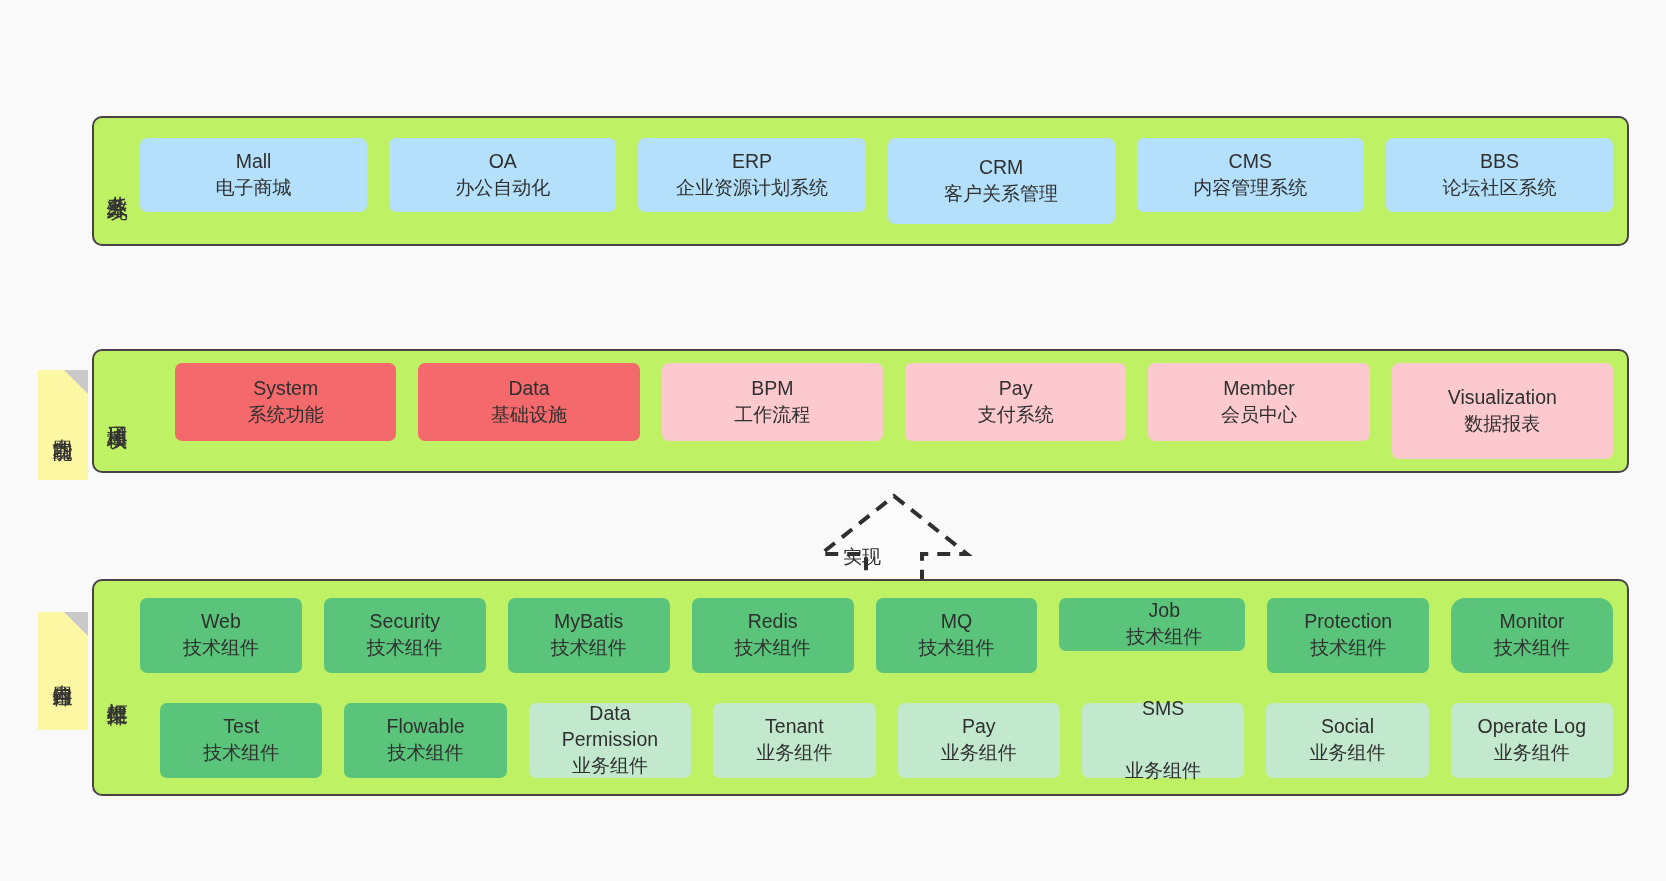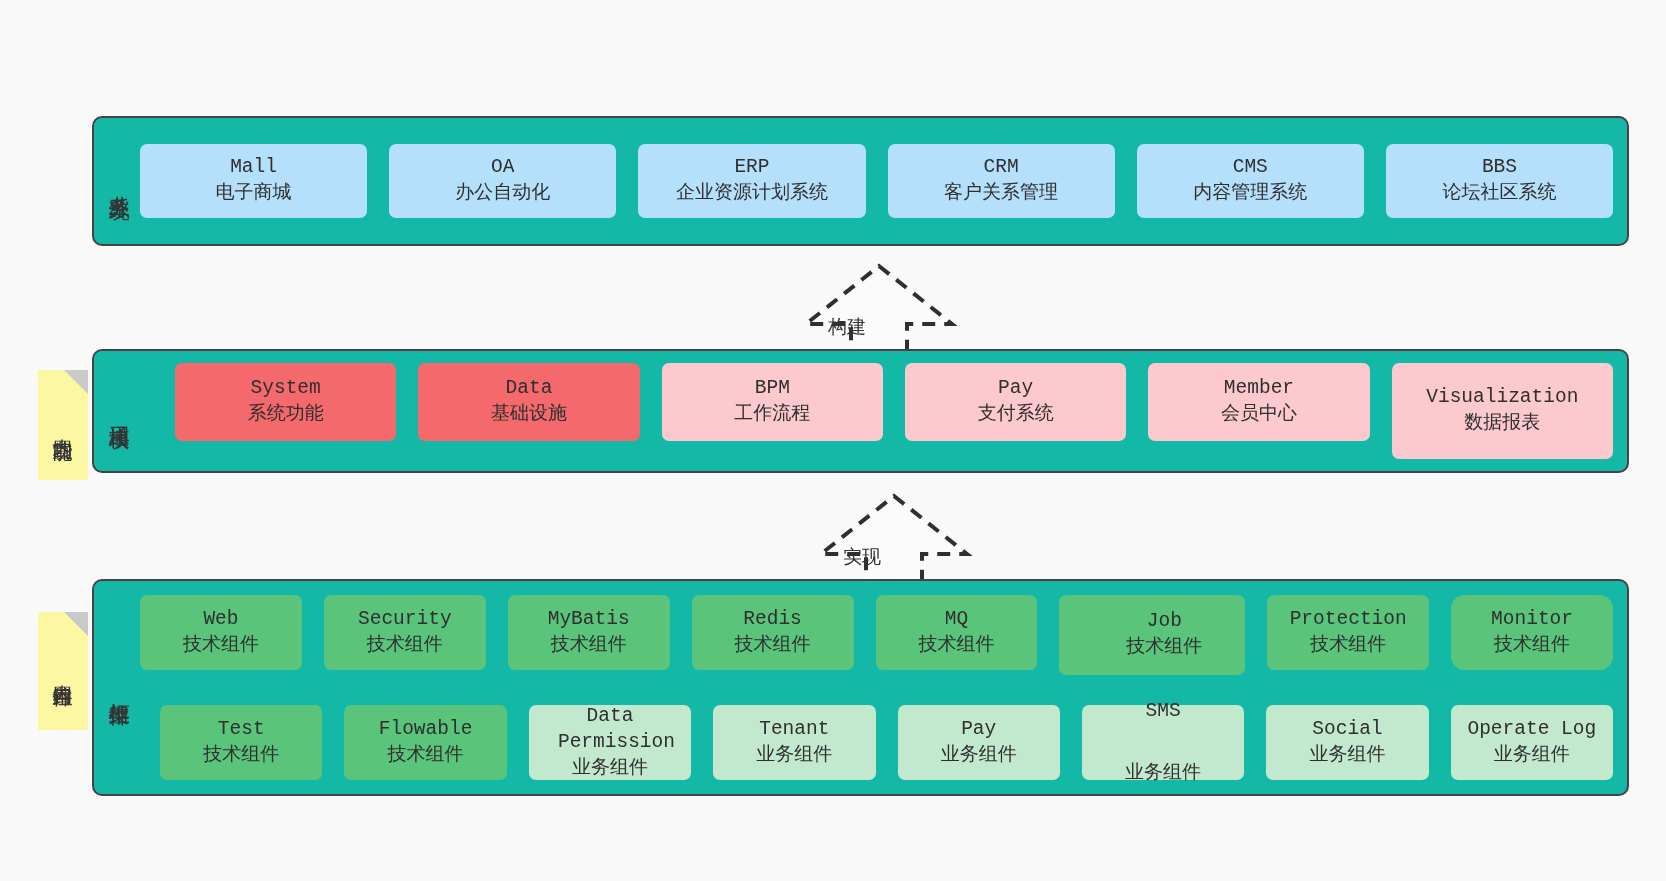--- a/index.html
+++ b/index.html
@@ -21,26 +21,25 @@
     position: absolute;
     left: 0; top: 0;
     width: 1666px;
     height: 881px;
   }
 
   
   .panel {
     position: absolute;
     box-sizing: border-box;
-    background: #14b8a6;
+    background: #bef264;
     border: 2px solid #4a4048;
     border-radius: 10px;
     display: flex;
     align-items: stretch;
-    font-family: Liberation Mono, monospace;
   }
 
   .panel-label {
     flex: 0 0 auto;
     width: 46px;
     display: flex;
     align-items: center;
     justify-content: center;
     font-size: 21px;
     line-height: 1.06;
@@ -148,42 +147,36 @@
           <span class="line t-cn">电子商城</span>
         </div>
         <div class="card card-blue" style="height:74px;">
           <span class="line t-en">OA</span>
           <span class="line t-cn">办公自动化</span>
         </div>
         <div class="card card-blue" style="height:74px;">
           <span class="line t-en">ERP</span>
           <span class="line t-cn">企业资源计划系统</span>
         </div>
-        <div class="card card-blue" style="height:74px;align-items:center;">
+        <div class="card card-blue" style="height:86px;align-items:center;">
           <span class="line t-en">CRM</span>
           <span class="line t-cn">客户关系管理</span>
         </div>
         <div class="card card-blue" style="height:74px;">
           <span class="line t-en">CMS</span>
           <span class="line t-cn">内容管理系统</span>
         </div>
         <div class="card card-blue" style="height:74px;">
           <span class="line t-en">BBS</span>
           <span class="line t-cn">论坛社区系统</span>
         </div>
       </div>
     </div>
   </div>
 
-  <div class="arrow-wrap" style="left:800px; top:262px; width:160px; height:96px;">
-    <svg width="160" height="96" viewBox="0 0 160 96" aria-hidden="true">
-      <path d="M 79 4 L 152 62 L 107 62 L 107 94 L 51 94 L 51 62 L 6 62 Z" fill="#fbfbfb" stroke="#2f2f2f" stroke-width="4" stroke-dasharray="13 9" stroke-linejoin="miter"></path>
-    </svg>
-    <span class="arrow-label" style="left:28px; top:52px;">构建</span>
-  </div>
 
   <div class="panel" id="panel-1" style="left:92px; top:349px; width:1537px; height:124px;gap:35px;">
     <div class="panel-label">通用模块</div>
     <div class="panel-body">
       <div class="row">
         <div class="card card-red" style="height:78px;">
           <span class="line t-en">System</span>
           <span class="line t-cn">系统功能</span>
         </div>
         <div class="card card-red" style="height:78px;">
@@ -234,21 +227,21 @@
           <span class="line t-cn">技术组件</span>
         </div>
         <div class="card card-green" style="height:75px;">
           <span class="line t-en">Redis</span>
           <span class="line t-cn">技术组件</span>
         </div>
         <div class="card card-green" style="height:75px;">
           <span class="line t-en">MQ</span>
           <span class="line t-cn">技术组件</span>
         </div>
-        <div class="card card-green" style="height:80px;padding-left:28px;">
+        <div class="card card-green" style="height:53px;padding-left:28px;">
           <span class="line t-en">Job</span>
           <span class="line t-cn">技术组件</span>
         </div>
         <div class="card card-green" style="height:75px;">
           <span class="line t-en">Protection</span>
           <span class="line t-cn">技术组件</span>
         </div>
         <div class="card card-green" style="height:75px;border-radius:14px;">
           <span class="line t-en">Monitor</span>
           <span class="line t-cn">技术组件</span>

